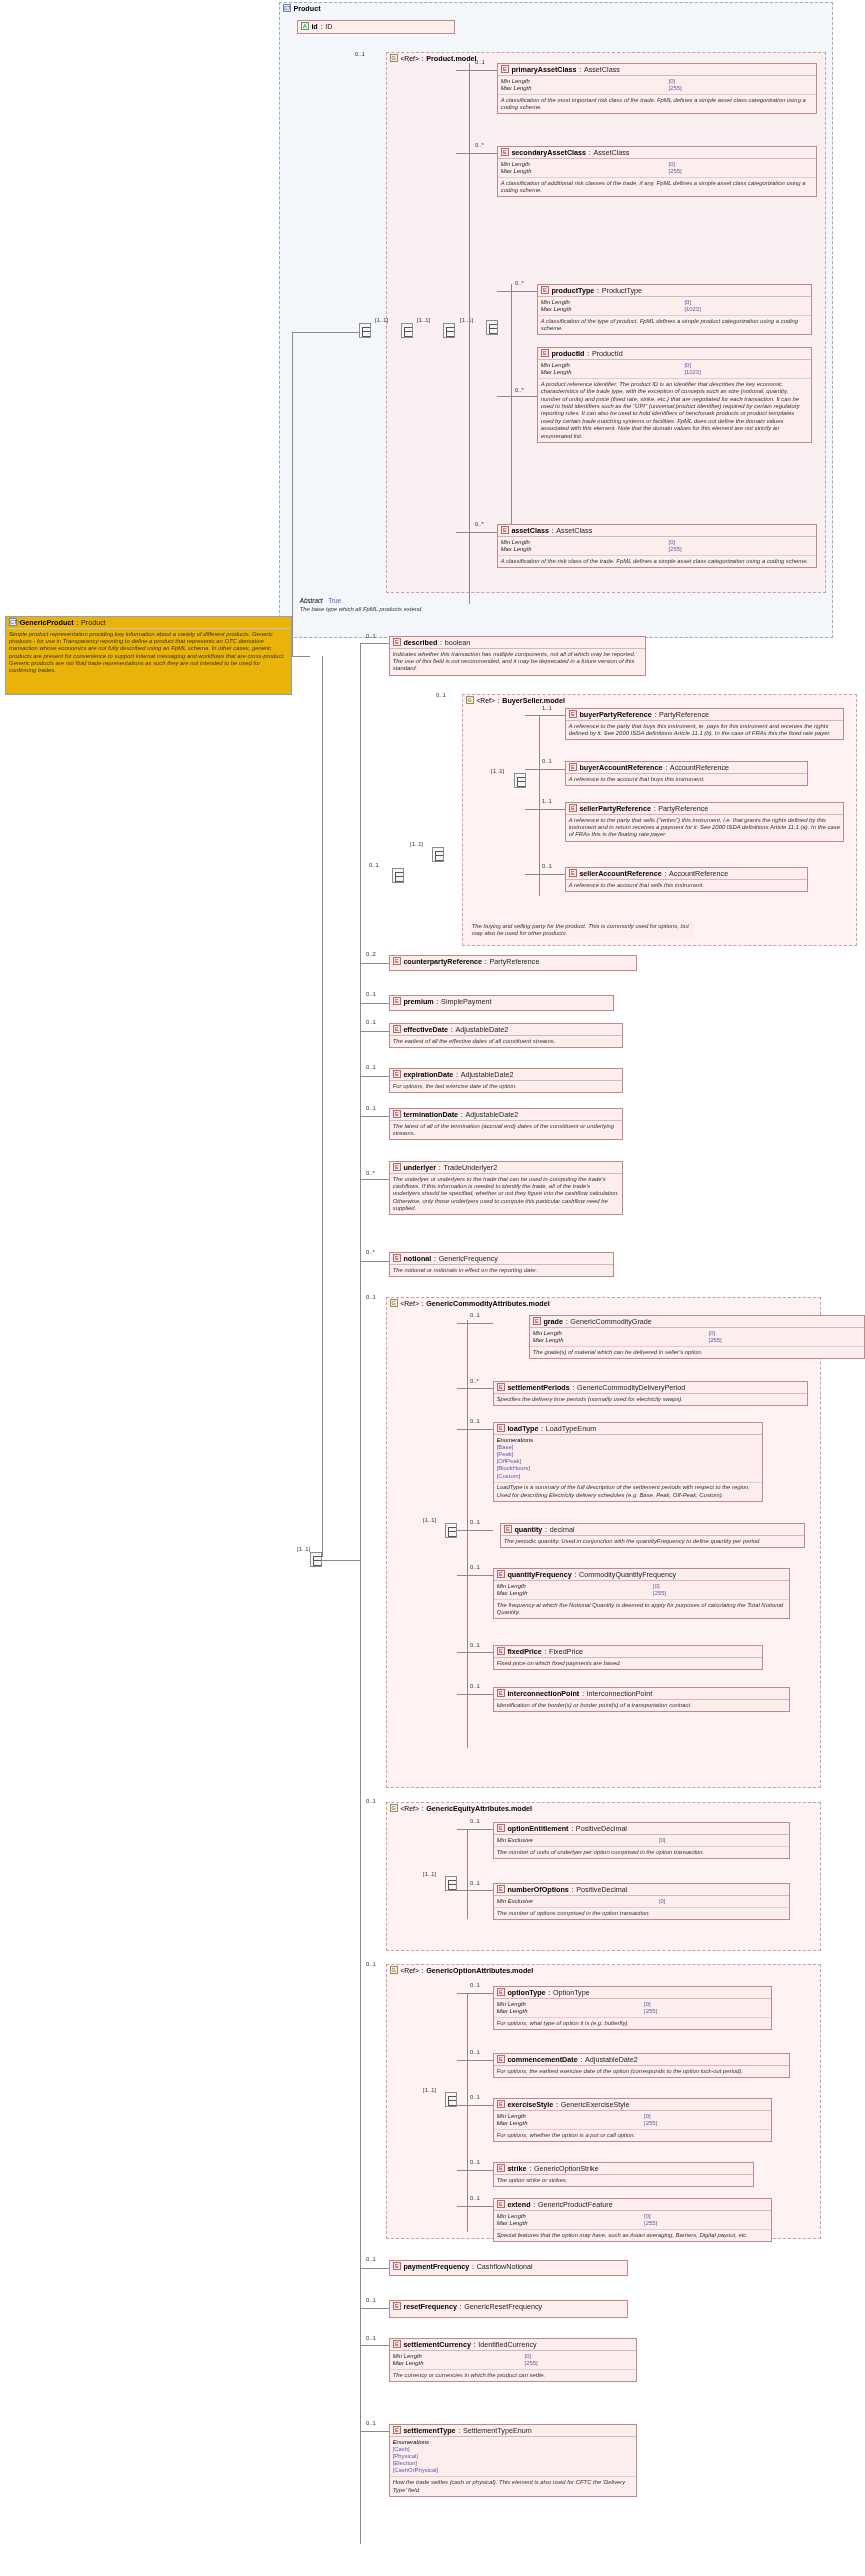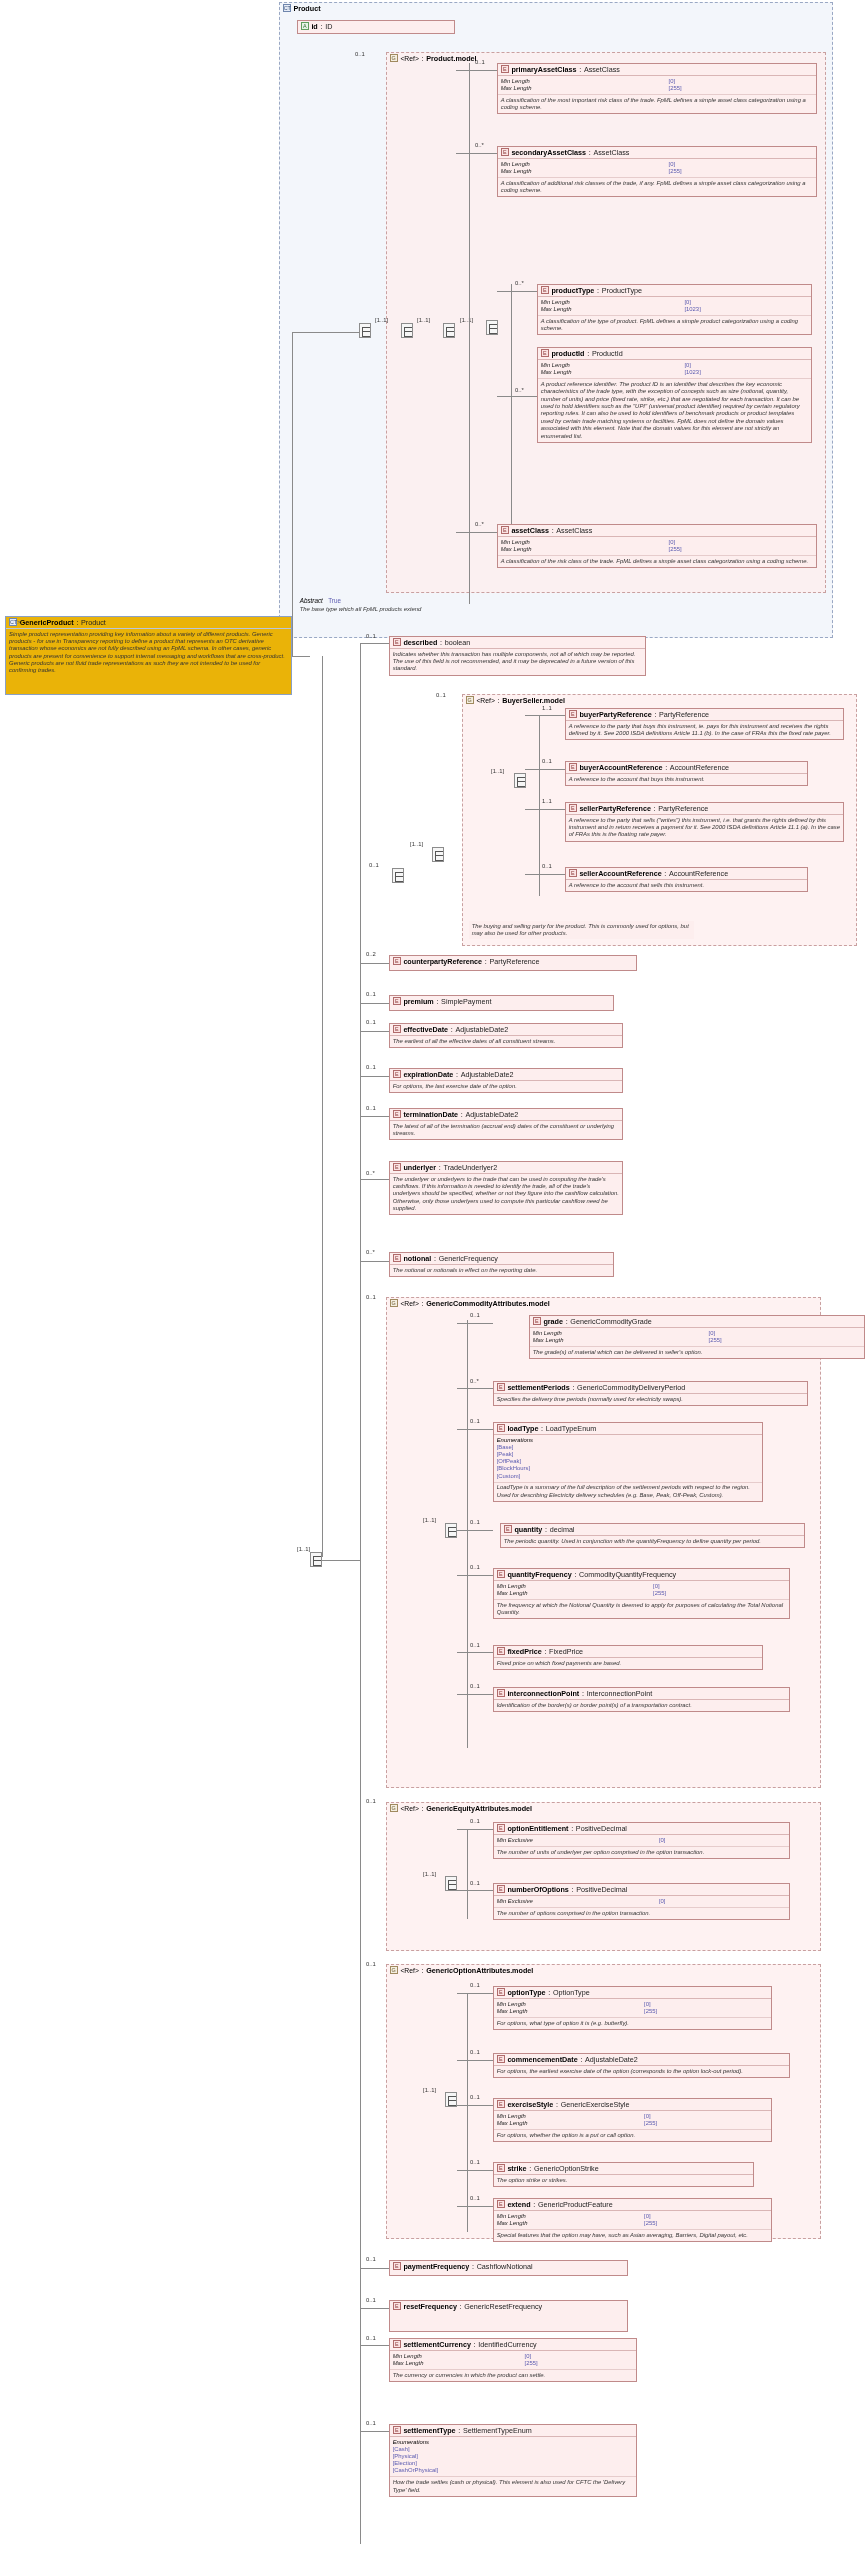--- a/index.html
+++ b/index.html
@@ -763,21 +763,21 @@
   <div class="elem-hdr nobord">
     <span class="badge e">E</span>
     <span class="nm">paymentFrequency</span>
     <span class="colon">:</span>
     <span class="ty">CashflowNotional</span>
   </div>
 </div>
 <div class="card" style="left:366px; top:2256px;">0..1</div>
 <div class="ln h" style="left:360px; top:2268px; width:29px;"></div>
 
-<div class="node solid" style="left:389px; top:2300px; width:239px; height:32px;">
+<div class="node solid" style="left:389px; top:2300px; width:239px; height:18px;">
   <div class="elem-hdr nobord">
     <span class="badge e">E</span>
     <span class="nm">resetFrequency</span>
     <span class="colon">:</span>
     <span class="ty">GenericResetFrequency</span>
   </div>
 </div>
 <div class="card" style="left:366px; top:2297px;">0..1</div>
 <div class="ln h" style="left:360px; top:2308px; width:29px;"></div>
 

